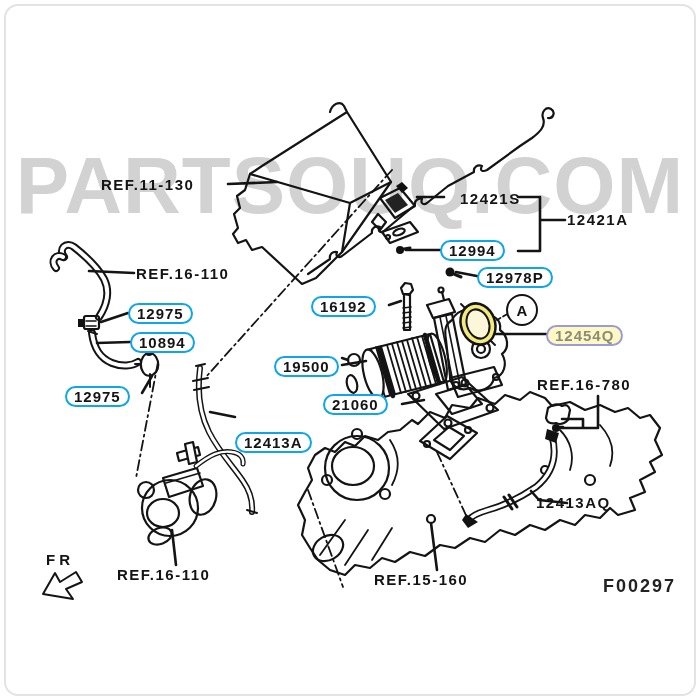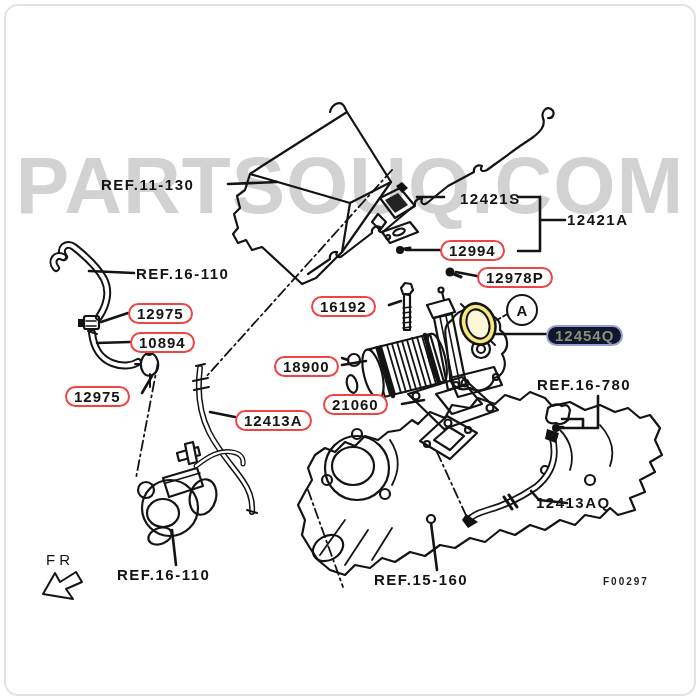--- a/index.html
+++ b/index.html
@@ -5,28 +5,28 @@
   html,body{margin:0;padding:0;background:#fff;}
   #stage{position:relative;width:700px;height:700px;background:#fff;overflow:hidden;
          font-family:"Liberation Sans",sans-serif;}
   .frame{position:absolute;inset:4px;border:2px solid #e3e3e3;border-radius:14px;z-index:0;}
   .watermark{position:absolute;top:146px;left:50%;transform:translateX(-50%);
              font-weight:700;font-size:80px;letter-spacing:1px;color:#d2d2d2;
              white-space:nowrap;z-index:1;line-height:1;}
   svg.art{position:absolute;inset:0;z-index:2;}
   .lbl{position:absolute;z-index:3;font-weight:700;font-size:15px;letter-spacing:1.5px;
        color:#141414;white-space:nowrap;line-height:18px;}
-  .oval{border:2px solid #ef4444;border-radius:12px;background:#fff;padding:0 7px;
+  .oval{border:2px solid #0ea5e9;border-radius:12px;background:#fff;padding:0 7px;
         line-height:17px;font-size:15px;letter-spacing:1px;}
-  .hl{background:#0f172a;border-color:#9b9bd9;color:#8b8b7a;}
+  .hl{background:#fef9c3;border-color:#9b9bd9;color:#8b8b7a;}
   .amark{position:absolute;z-index:3;width:28px;height:28px;border:2.5px solid #141414;
          border-radius:50%;display:flex;align-items:center;justify-content:center;
          font-weight:700;font-size:15px;color:#141414;background:#fff;}
-  .figcode{position:absolute;z-index:3;font-weight:700;font-size:10px;letter-spacing:2px;color:#222;}
-  .fr{position:absolute;z-index:3;font-weight:400;font-size:15px;letter-spacing:4px;color:#141414;}
+  .figcode{position:absolute;z-index:3;font-weight:700;font-size:18px;letter-spacing:2px;color:#222;}
+  .fr{position:absolute;z-index:3;font-weight:700;font-size:15px;letter-spacing:4px;color:#141414;}
 </style>
 </head>
 <body>
 
 <div id="stage">
 
   <div class="frame"></div>
 
   <div class="watermark">PARTSOUQ.COM</div>
 
@@ -216,29 +216,29 @@
   <div class="lbl oval" style="left:311px;top:296px">16192</div>
 
   <div class="amark" style="left:506px;top:294px">A</div>
 
   <div class="lbl oval hl" style="left:546px;top:325px">12454Q</div>
 
   <div class="lbl oval" style="left:128px;top:303px">12975</div>
 
   <div class="lbl oval" style="left:130px;top:332px">10894</div>
 
-  <div class="lbl oval" style="left:274px;top:356px">18900</div>
+  <div class="lbl oval" style="left:274px;top:356px">19500</div>
 
   <div class="lbl oval" style="left:65px;top:386px">12975</div>
 
   <div class="lbl oval" style="left:323px;top:394px">21060</div>
 
   <div class="lbl" style="left:537px;top:376px">REF.16-780</div>
 
-  <div class="lbl oval" style="left:235px;top:410px">12413A</div>
+  <div class="lbl oval" style="left:235px;top:432px">12413A</div>
 
   <div class="lbl" style="left:536px;top:494px">12413AQ</div>
 
   <div class="lbl" style="left:117px;top:566px">REF.16-110</div>
 
   <div class="lbl" style="left:374px;top:571px">REF.15-160</div>
 
   <div class="figcode" style="left:603px;top:576px">F00297</div>
 
   <div class="fr" style="left:46px;top:551px">FR</div>

